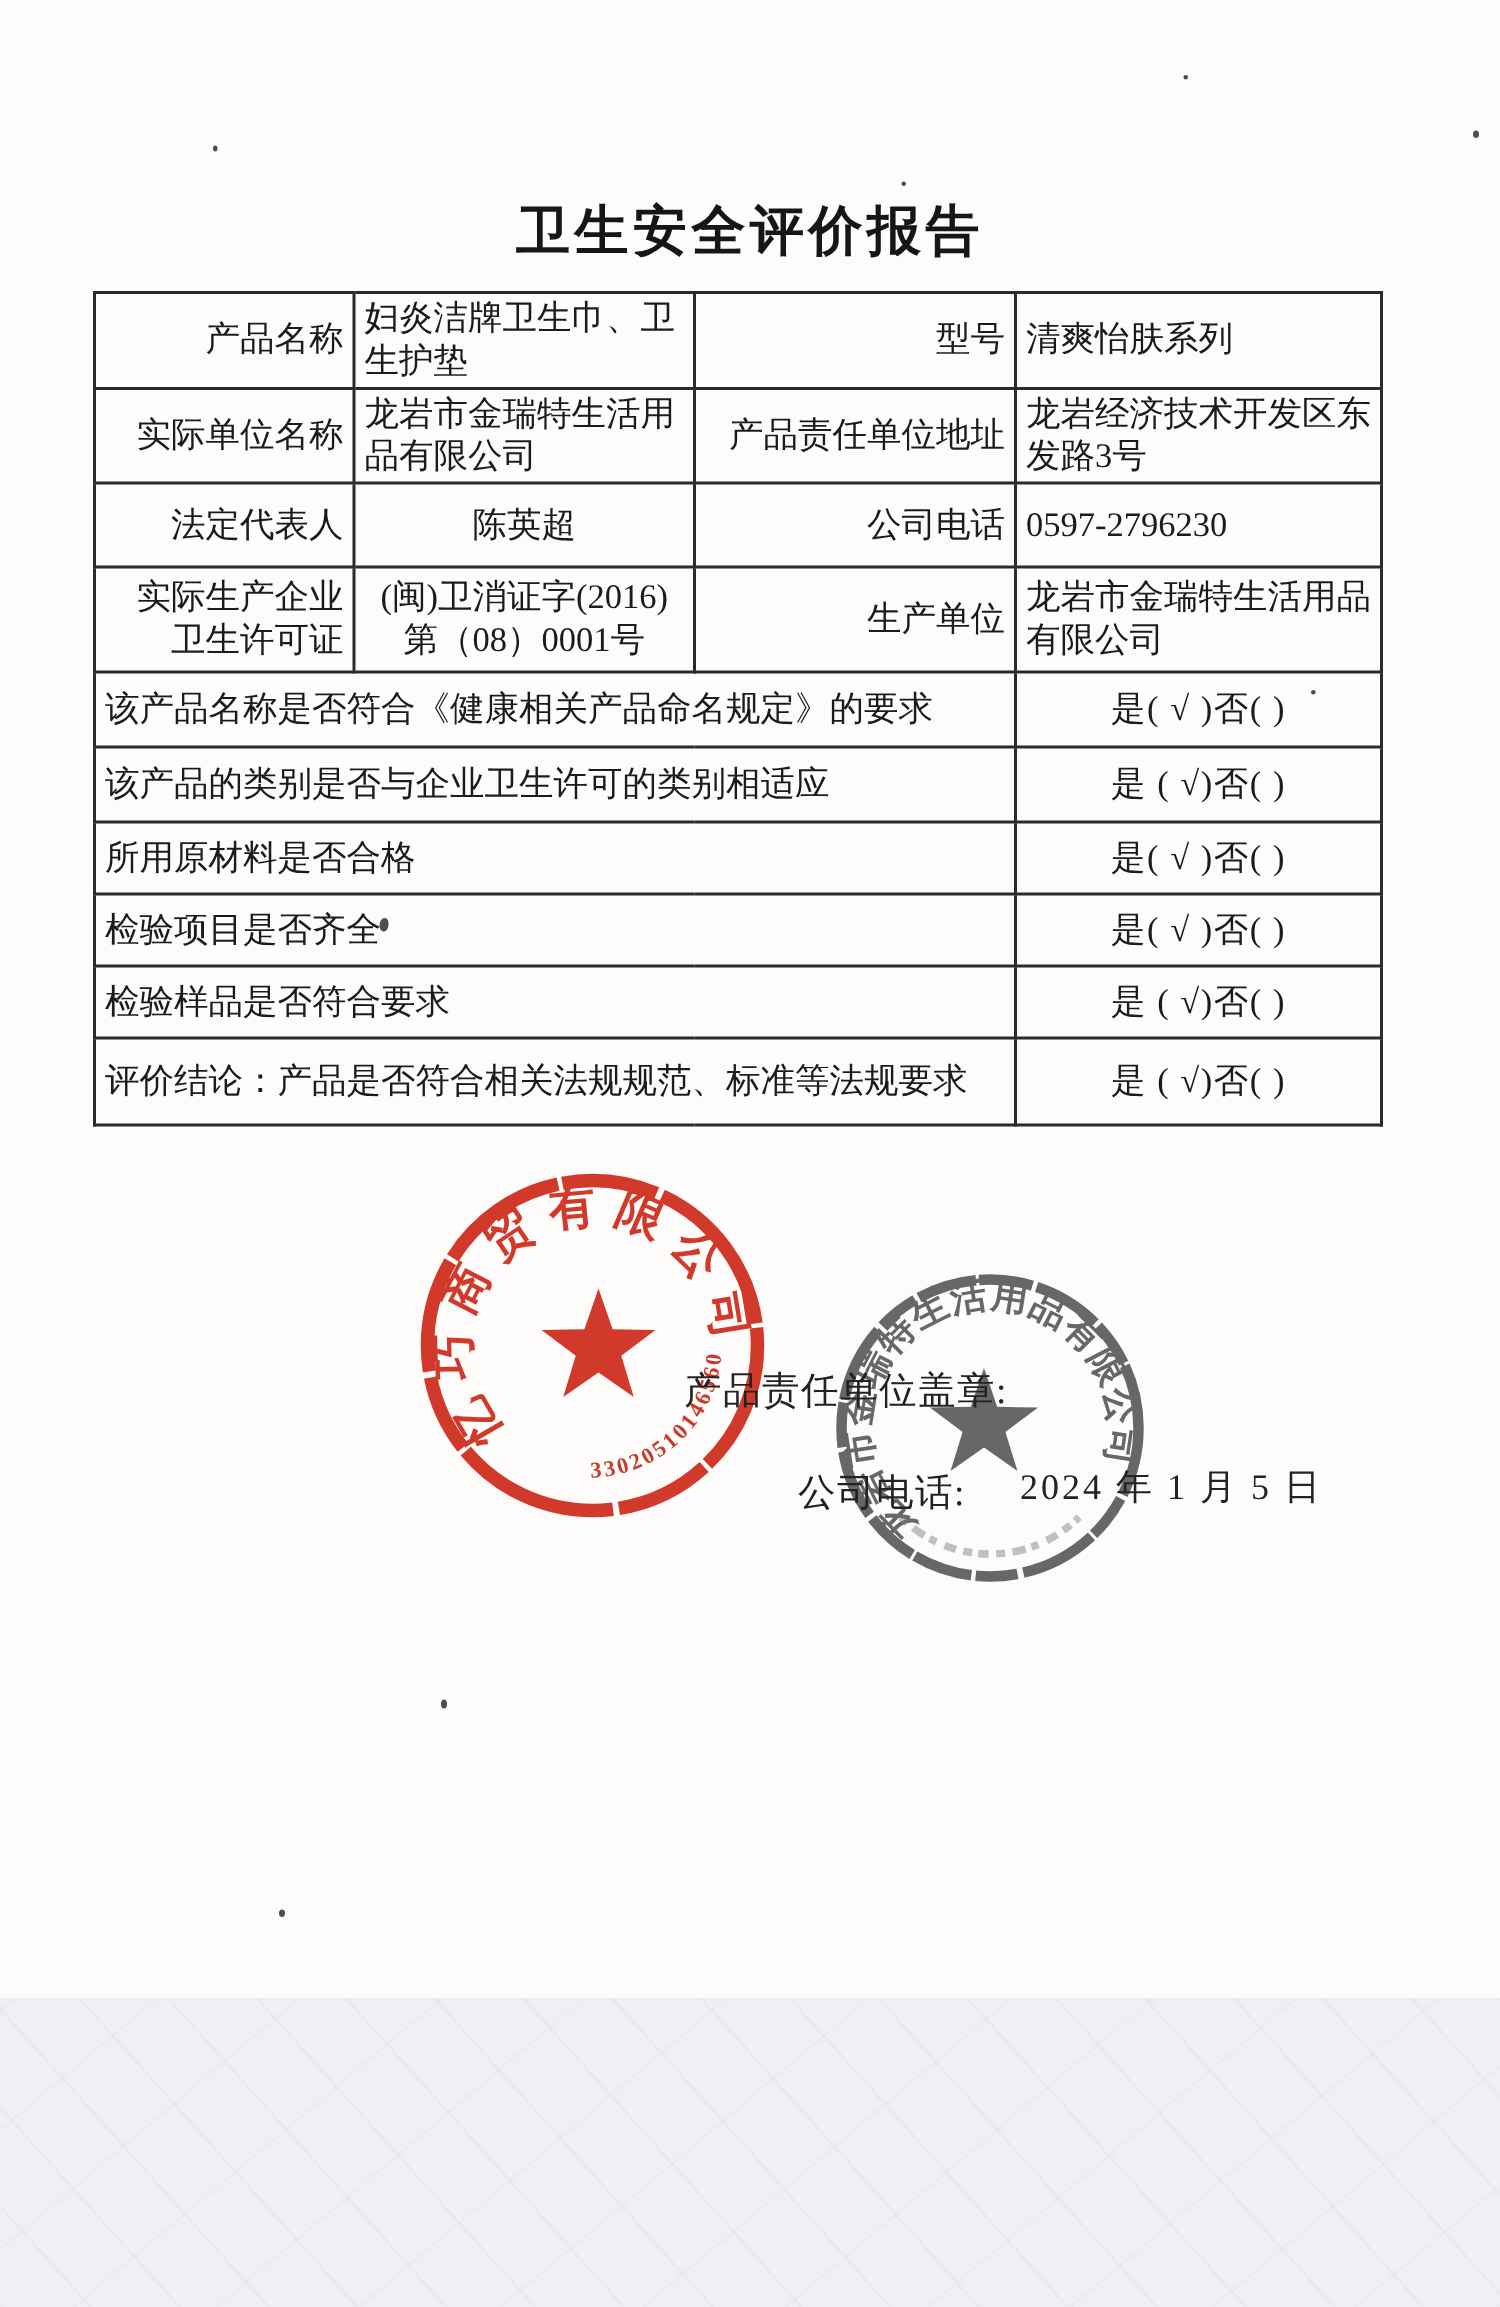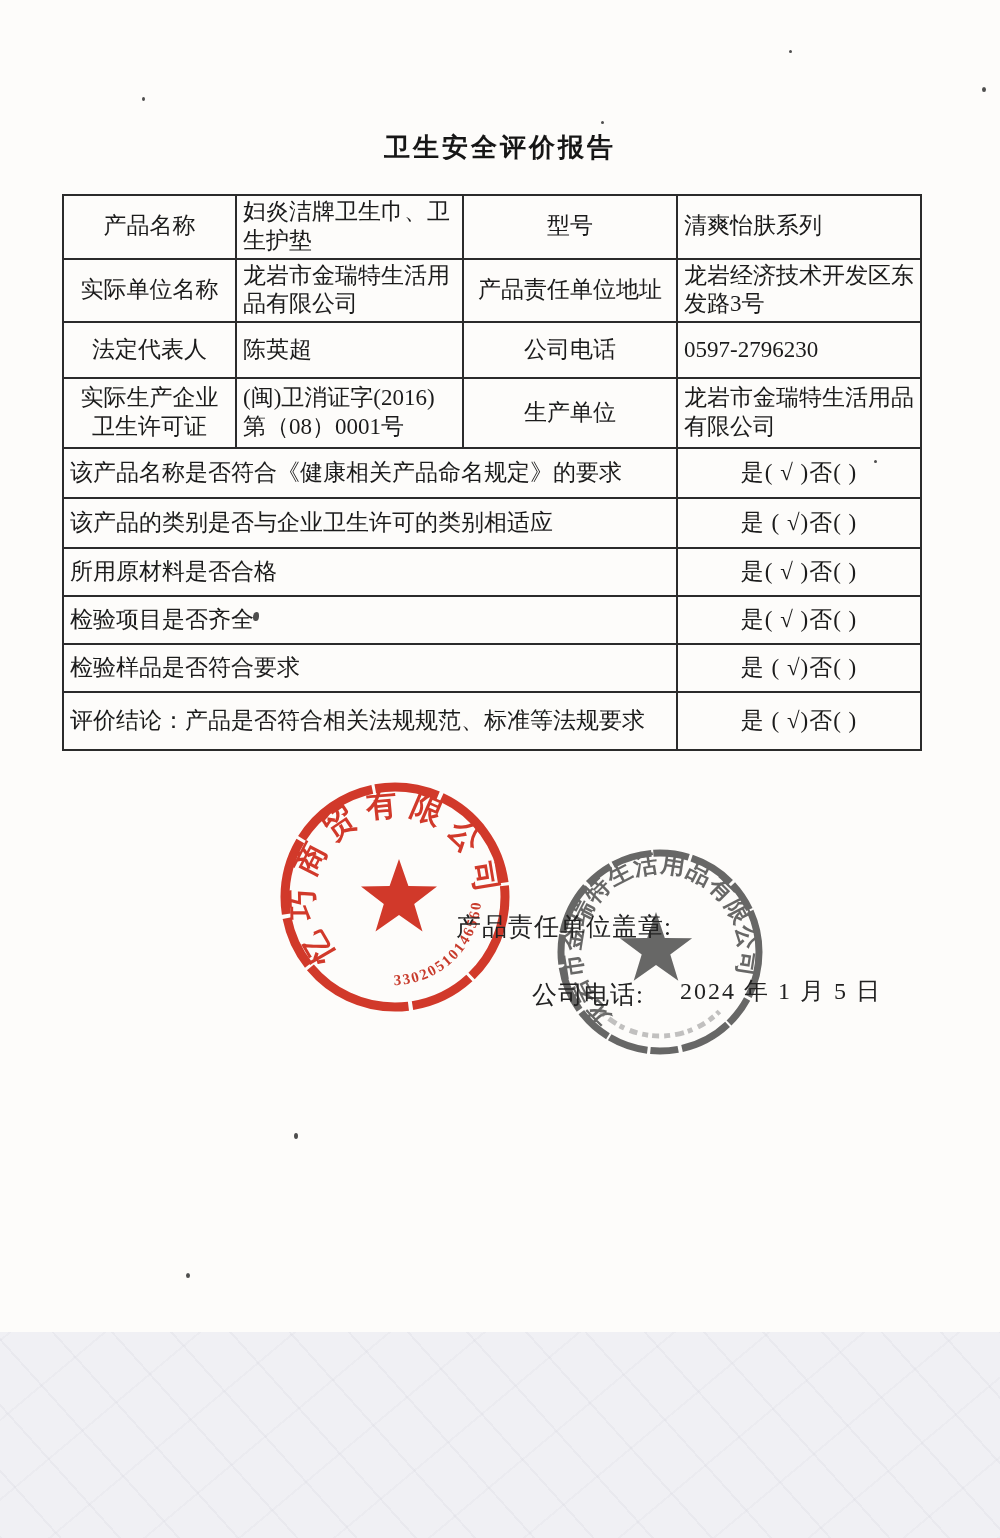--- a/index.html
+++ b/index.html
@@ -5,34 +5,34 @@
   html,body{margin:0;padding:0;}
   body{
     width:1000px;height:1538px;position:relative;overflow:hidden;
     background:#fdfcfa;
     font-family:"Liberation Serif","DejaVu Serif",serif;
     color:#1c1c1c;
   }
   .page{position:absolute;inset:0;}
   .doc-title{
     position:absolute;top:130px;left:0;width:1000px;text-align:center;
-    font-size:26px;font-weight:bold;letter-spacing:3px;color:#161616;
+    font-size:36px;font-weight:bold;letter-spacing:3px;color:#161616;
   }
   table.report{
     position:absolute;left:62px;top:194px;width:858px;
     border-collapse:collapse;table-layout:fixed;
   }
   table.report td{
     border:2px solid #2b2b2b;
     font-size:23px;line-height:1.25;
     padding:2px 6px;color:#1b1b1b;
   }
-  td.lbl{text-align:center;}
+  td.lbl{text-align:right;}
   td.val{text-align:left;padding-left:10px;}
-  td.valc{}
+  td.valc{text-align:center;}
   td.q{text-align:left;padding-left:8px;}
   td.ans{text-align:center;letter-spacing:1px;}
   .prewrap{white-space:pre-line;}
   .stamp{position:absolute;mix-blend-mode:multiply;}
   .stamp-red{left:270px;top:772px;opacity:.93;}
   .stamp-gray{left:550px;top:842px;opacity:.82;}
   .overlay-text{position:absolute;font-size:25px;color:#222;letter-spacing:1px;z-index:9;text-align:center;}
   .seal-caption{left:456px;top:910px;}
   .date-label{left:532px;top:978px;}
   .date-value{left:680px;top:975px;font-size:24px;letter-spacing:2px;}

